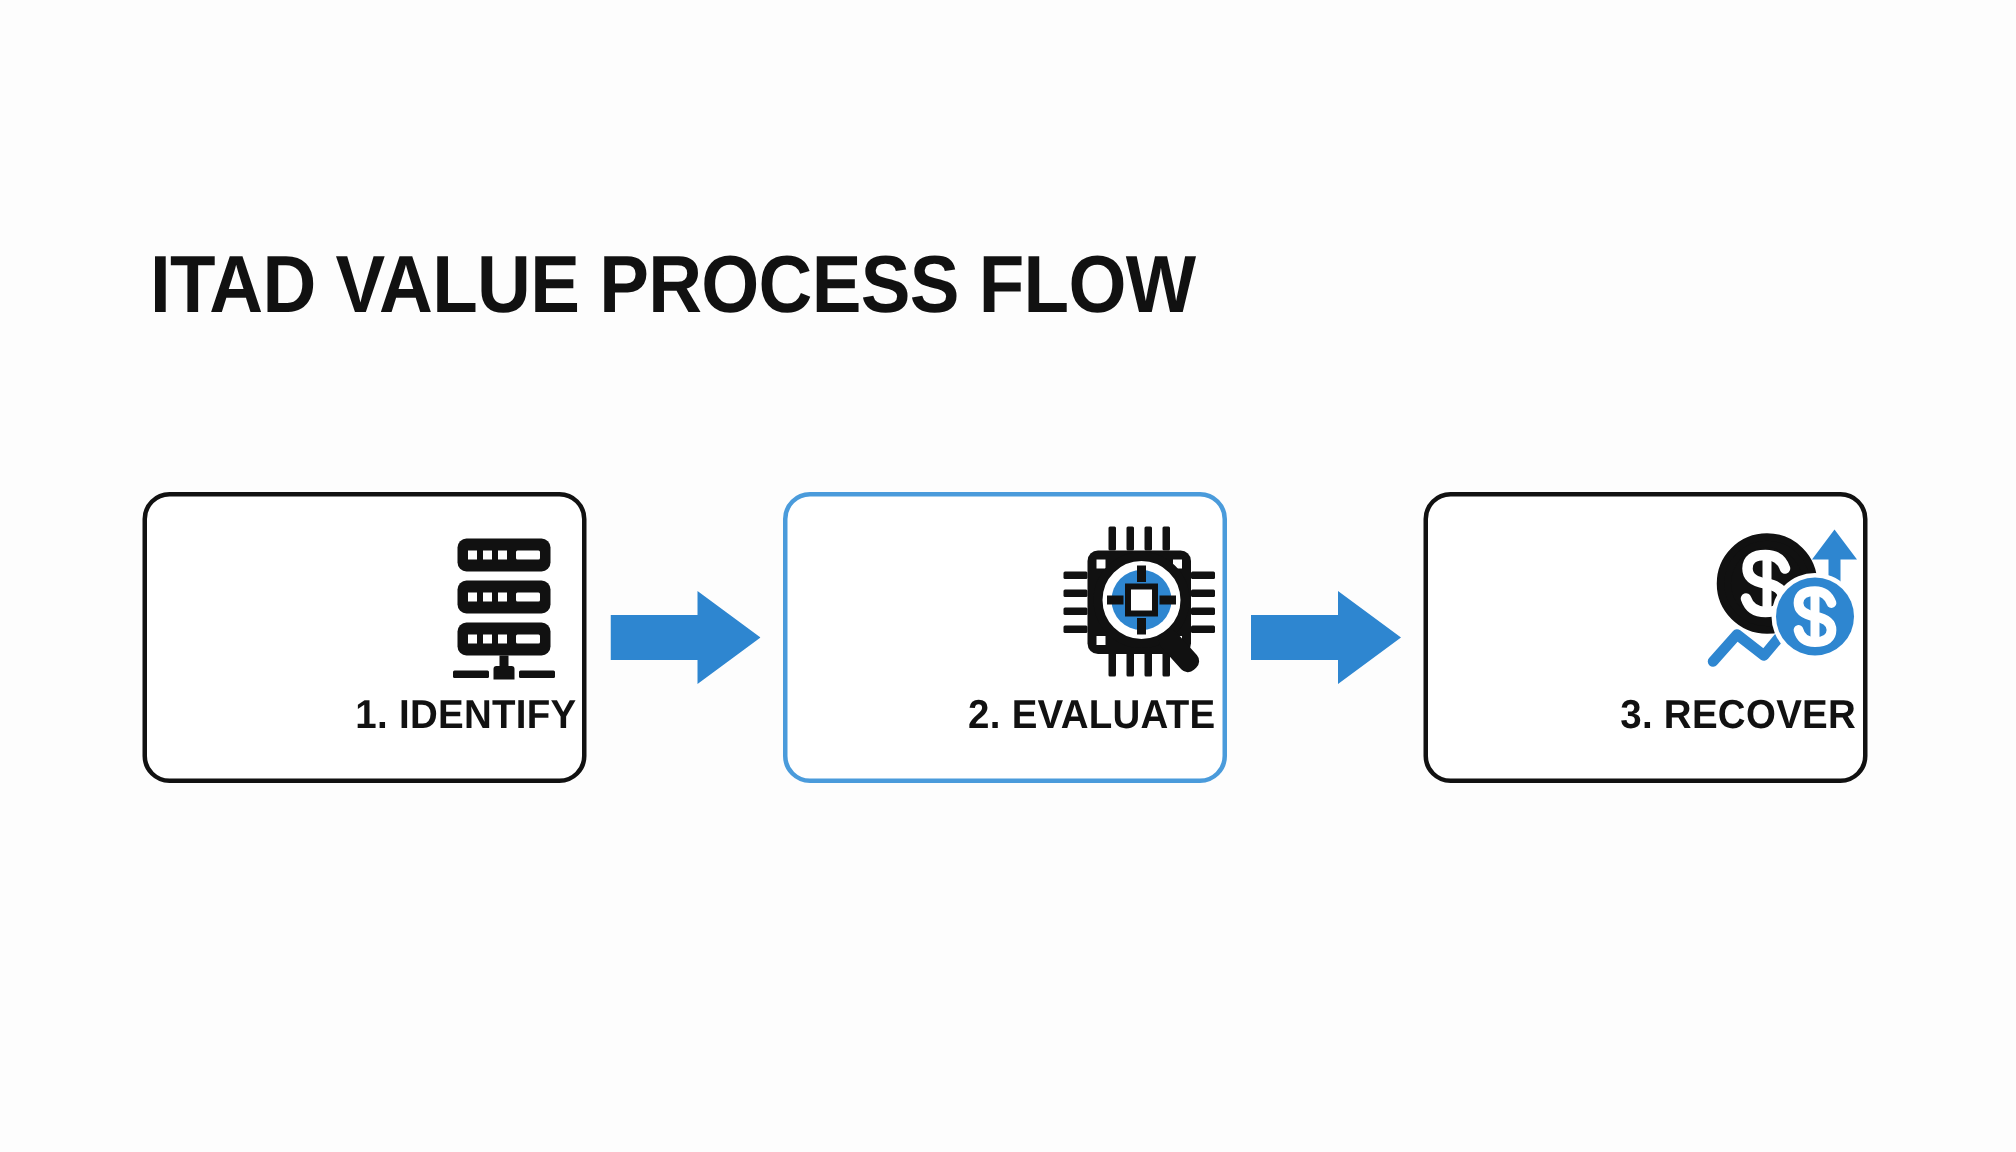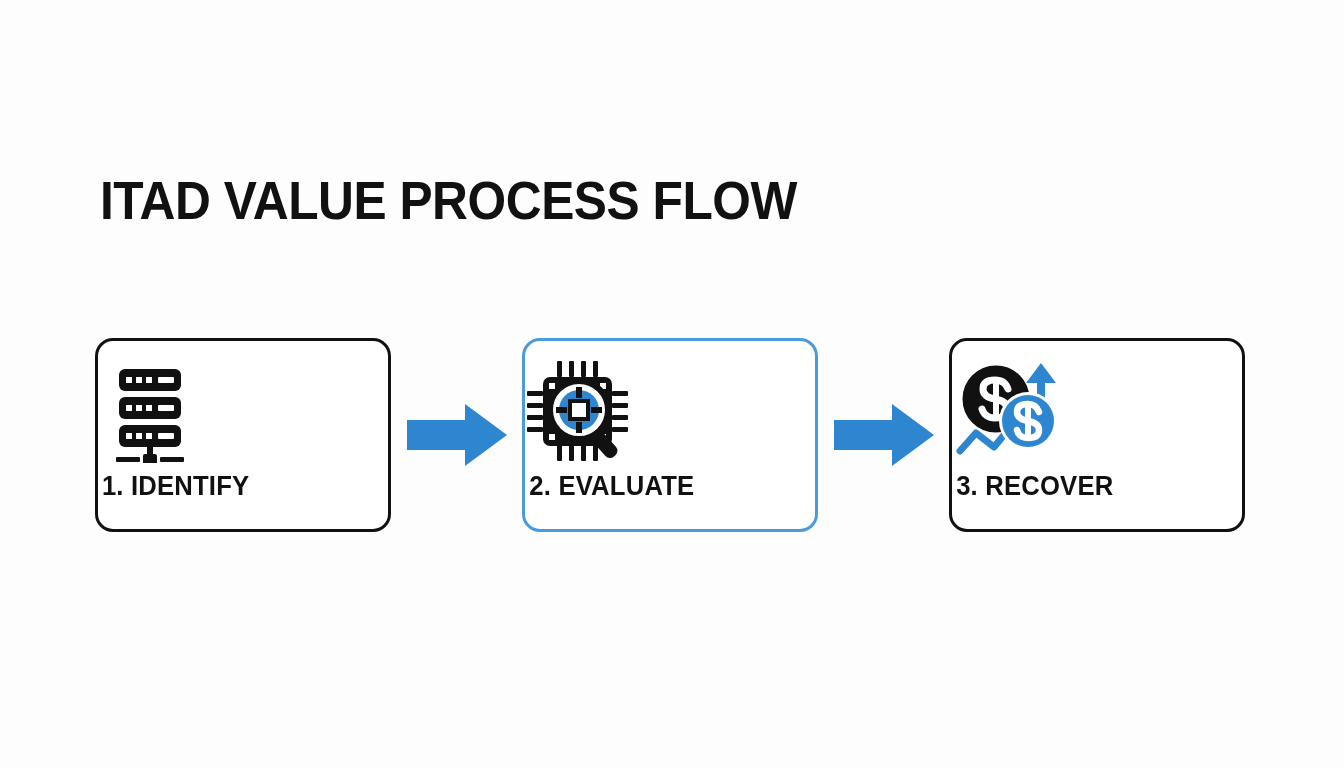--- a/index.html
+++ b/index.html
@@ -13,21 +13,20 @@
     background: #fdfdfd;
     font-family: "Liberation Sans", sans-serif;
     overflow: hidden;
     position: relative;
   }
 
   .slide {
     position: absolute;
     inset: 0;
     background: #fdfdfd;
-    margin-top: 10px;
   }
 
   
   .title {
     position: absolute;
     left: 100px;
     top: 163px;
     font-size: 54px;
     line-height: 1;
     font-weight: 700;
@@ -52,21 +51,21 @@
 
   .card {
     box-sizing: border-box;
     width: 296px;
     height: 194px;
     background: #ffffff;
     border: 3px solid #111111;
     border-radius: 18px;
     display: flex;
     flex-direction: column;
-    align-items: flex-start;
+    align-items: flex-end;
     justify-content: flex-start;
     padding-top: 18px;
     position: relative;
   }
   .card.active {
     border-color: #4a9bdb;
   }
 
   .card-icon {
     height: 104px;

